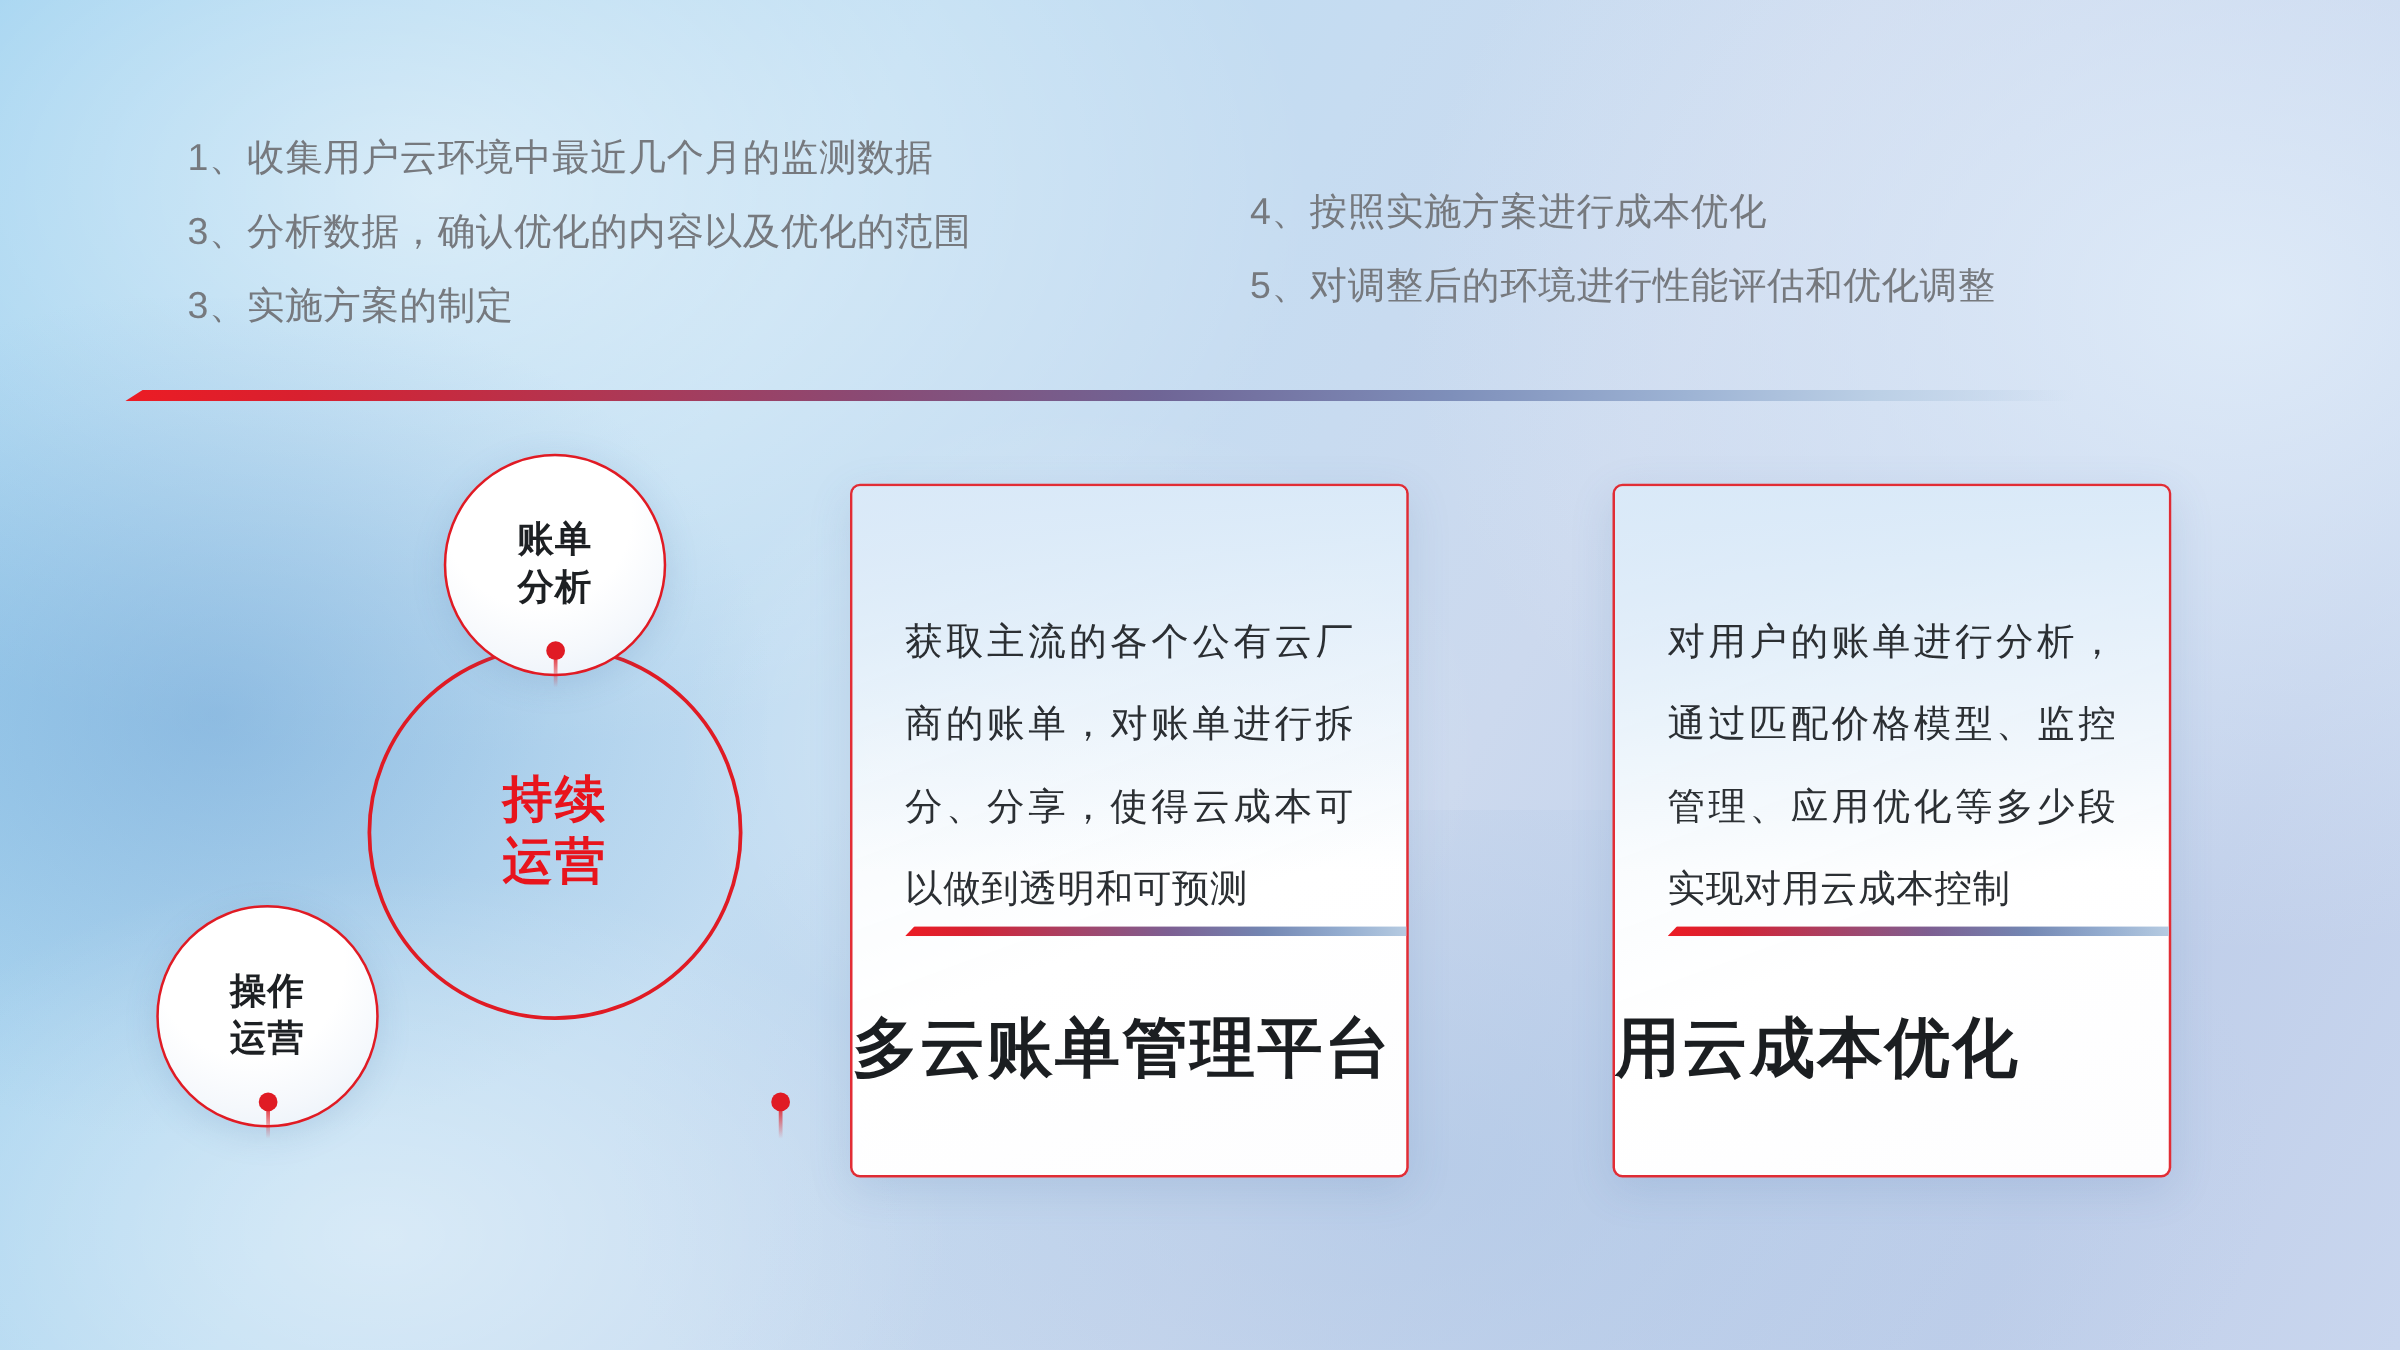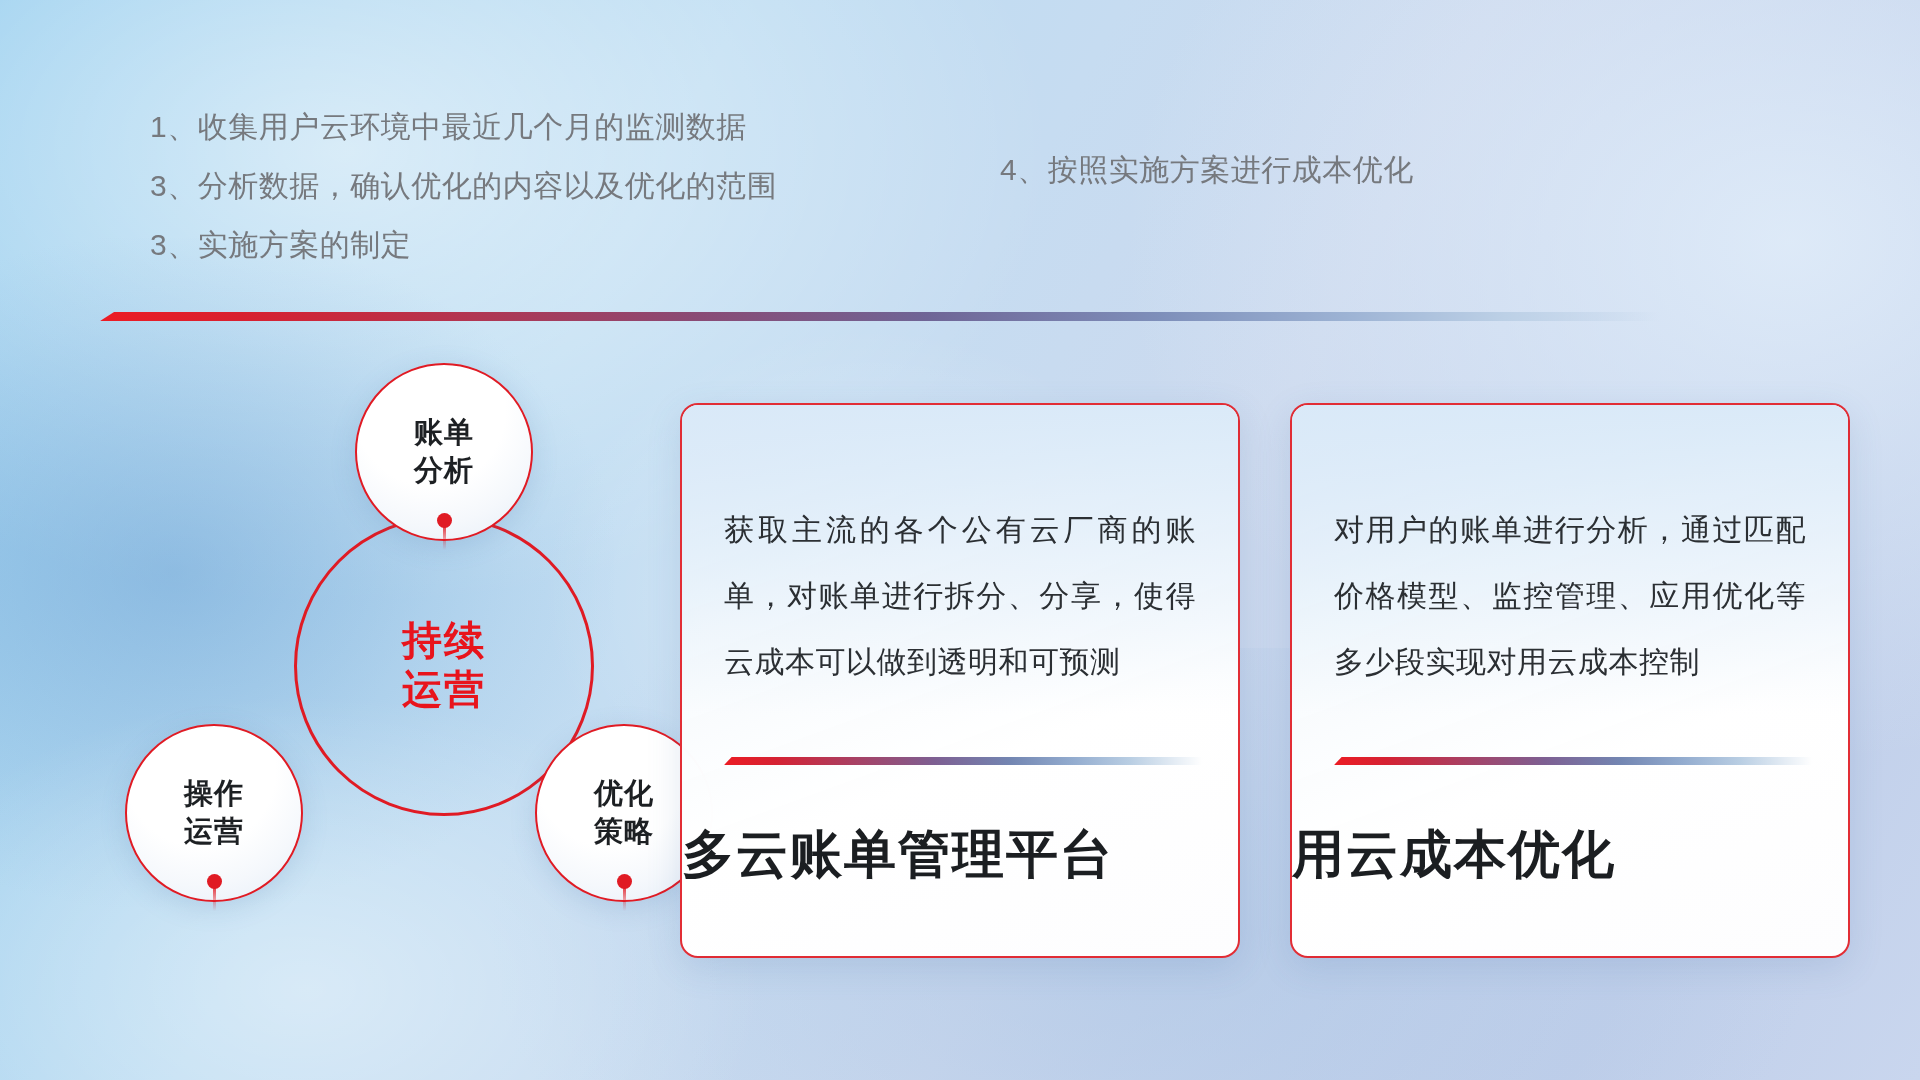--- a/index.html
+++ b/index.html
@@ -92,22 +92,22 @@
   #dot-right{left:519px;top:522px;}
   #center-text{
     position:absolute;left:196px;top:264px;width:300px;
     text-align:center;color:#e8141c;font-weight:bold;
     font-size:40px;line-height:1.22;letter-spacing:2px;
     font-family:"Liberation Sans","DejaVu Sans",sans-serif;
   }
 
   
   .card{
-    position:absolute;top:403px;width:560px;height:555px;
-    border-radius:18px;box-sizing:border-box;
+    position:absolute;top:387px;width:447px;height:555px;
+    border-radius:8px;box-sizing:border-box;
     border:2px solid rgba(224,27,36,.92);
     background:
       linear-gradient(160deg, rgba(226,238,249,.96) 0%, rgba(246,250,253,.985) 30%, #ffffff 62%, #fdfdfe 100%);
     box-shadow:0 10px 34px rgba(70,110,160,.15);
     overflow:hidden;
   }
   .card::before{
     content:"";position:absolute;left:0;top:0;right:0;height:56%;
     background:linear-gradient(180deg,rgba(217,233,248,.95) 0%, rgba(255,255,255,0) 100%);
     pointer-events:none;
@@ -146,36 +146,34 @@
 <div id="bg-glow-6"></div>
 
 <div id="steps">
   <div class="step-col" id="col-left">
     <div class="step-line">1、收集用户云环境中最近几个月的监测数据</div>
     <div class="step-line">3、分析数据，确认优化的内容以及优化的范围</div>
     <div class="step-line">3、实施方案的制定</div>
   </div>
   <div class="step-col" id="col-right">
     <div class="step-line">4、按照实施方案进行成本优化</div>
+    <div class="step-line">5、对调整后的环境进行性能评估和优化调整</div>
   </div>
 </div>
 
 <div id="top-divider"></div>
 
 <div id="diagram">
   <div id="ring"></div>
 
   <div class="node" id="node-top">
     <div class="node-label"><span>账单</span><br><span>分析</span></div>
   </div>
   <div class="node" id="node-left">
     <div class="node-label"><span>操作</span><br><span>运营</span></div>
-  </div>
-  <div class="node" id="node-right">
-    <div class="node-label"><span>优化</span><br><span>策略</span></div>
   </div>
 
   <div class="dot" id="dot-top"></div>
   <div class="dot" id="dot-left"></div>
   <div class="dot" id="dot-right"></div>
 
   <div id="center-text"><span>持续</span><br><span>运营</span></div>
 </div>
 
 <div class="card" id="card-1">

